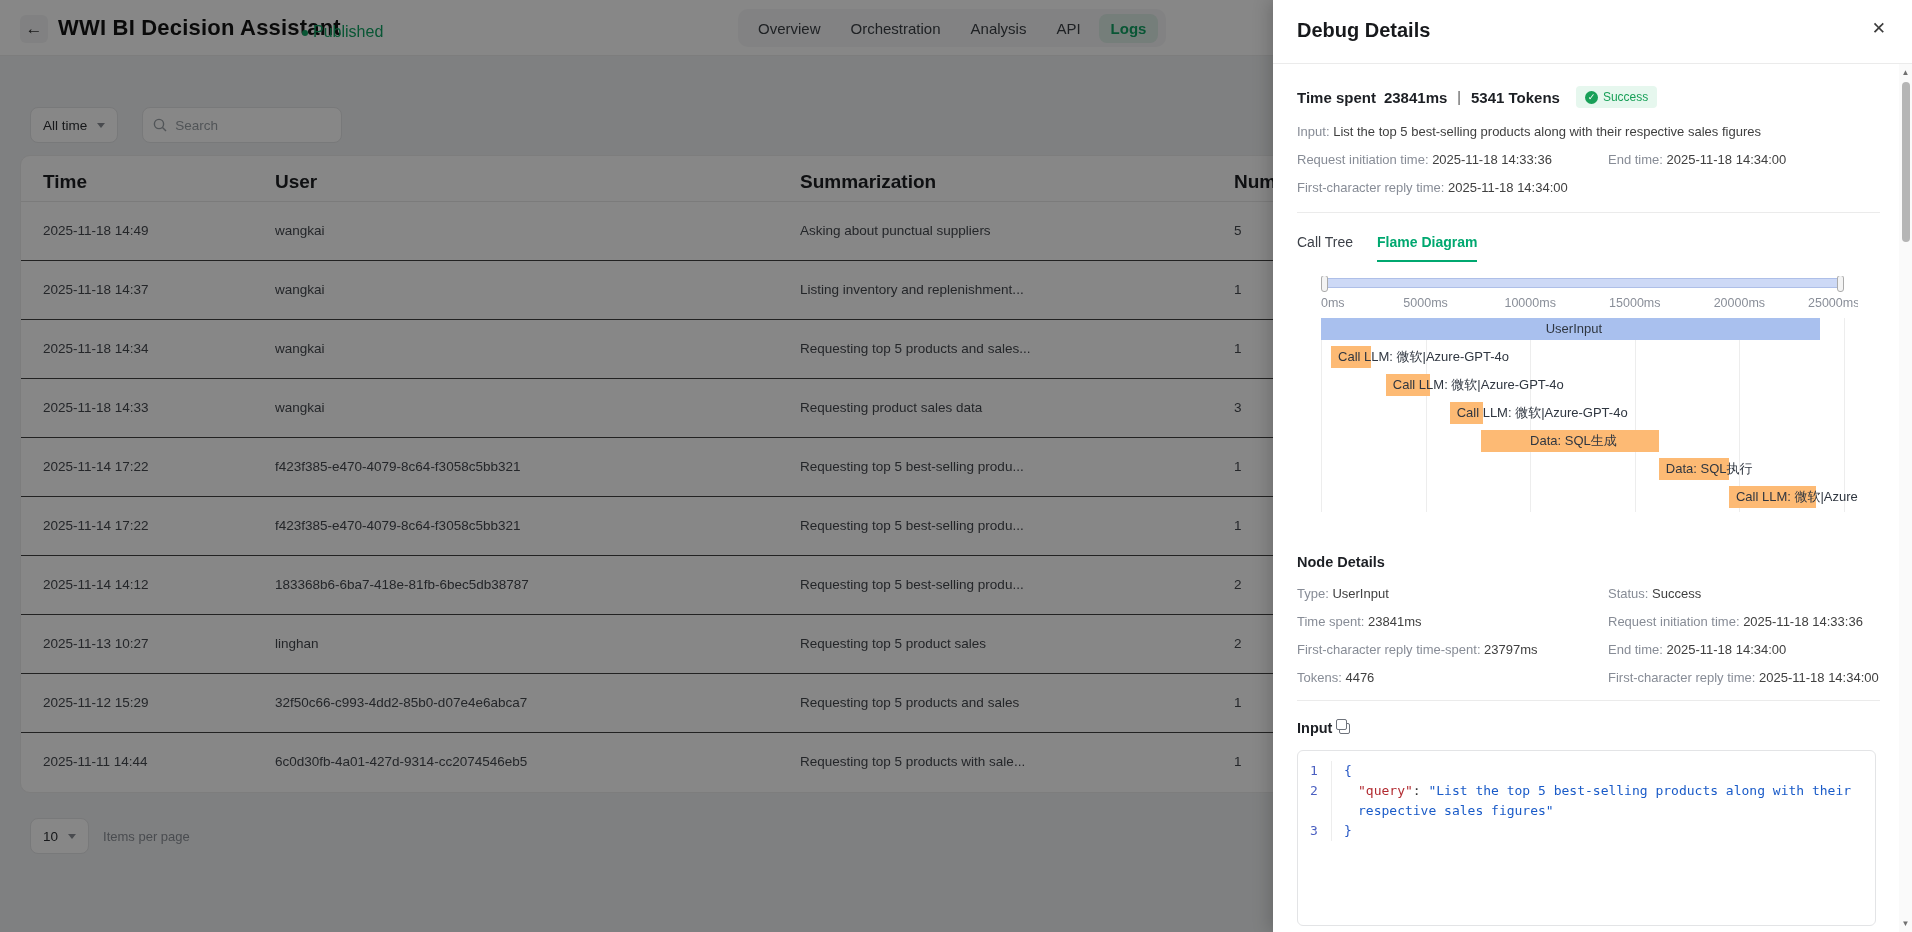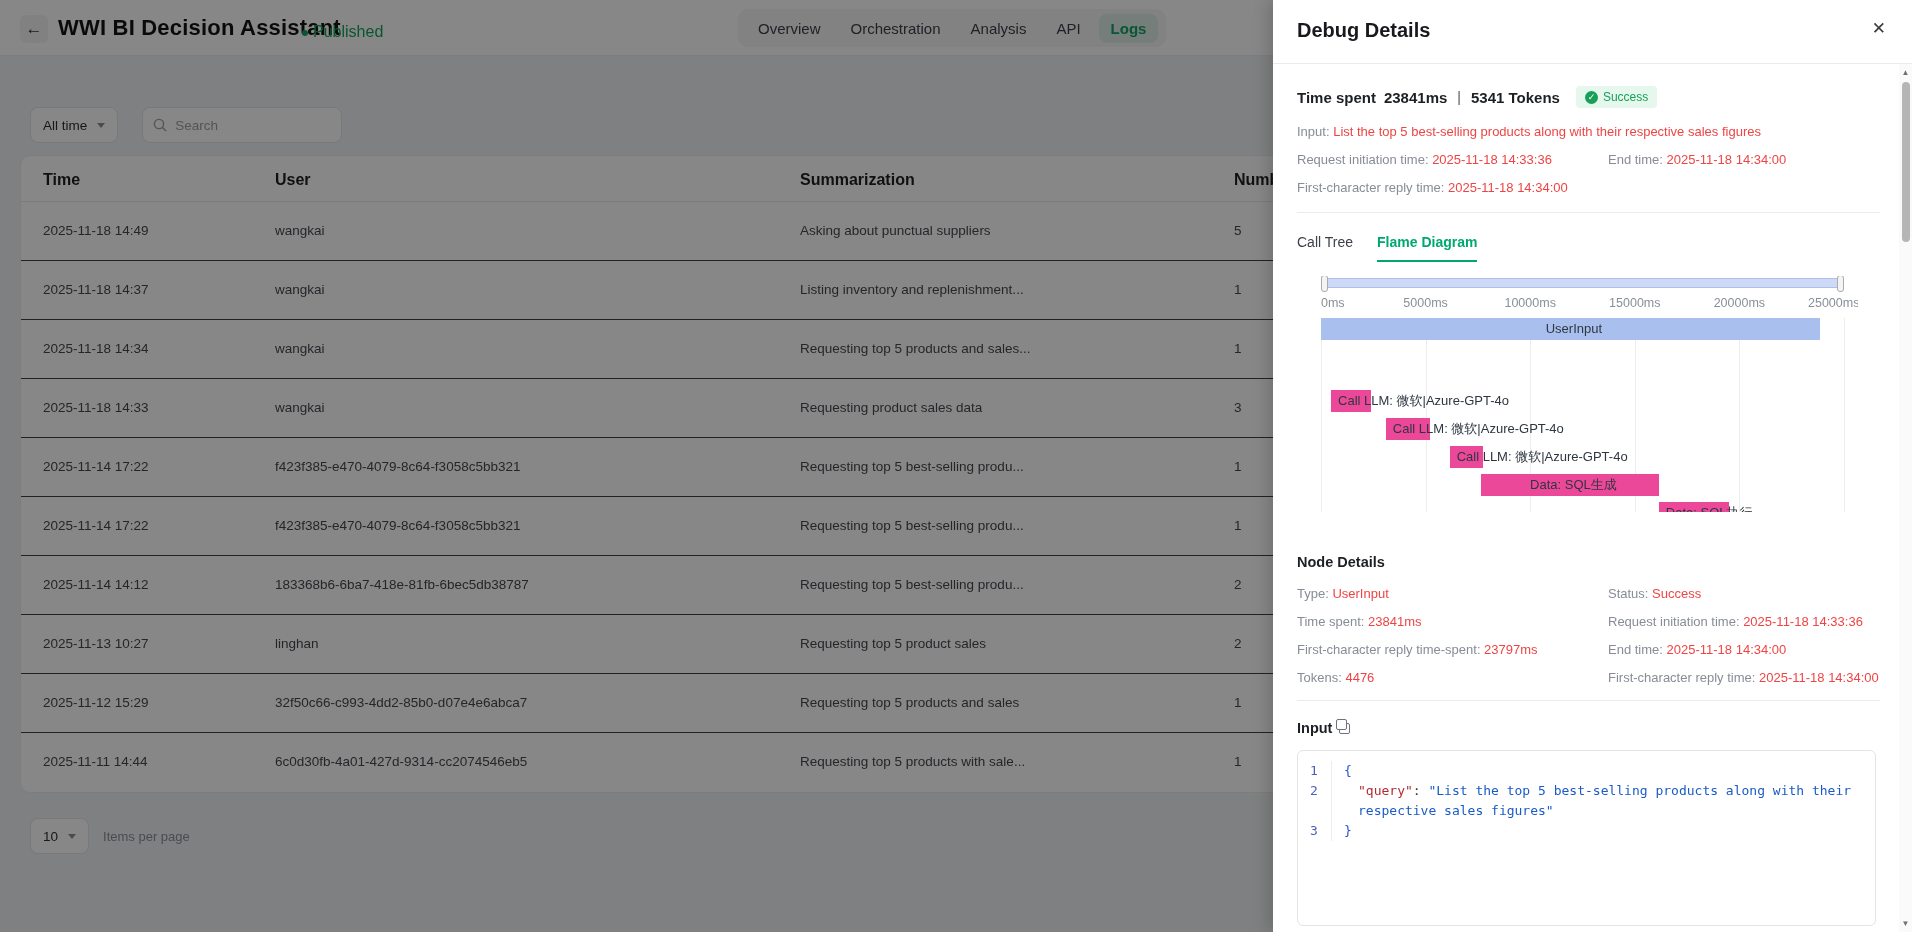--- a/index.html
+++ b/index.html
@@ -20,21 +20,21 @@
 
   .filters { position:absolute; top:107px; left:30px; height:36px; display:flex; gap:24px; }
   .select-pill { height:36px; background:#fff; border:1px solid #e3e4e6; border-radius:8px; display:flex; align-items:center; padding:0 12px; gap:10px; font-size:13.5px; color:#2c2f33; cursor:pointer; }
   .caret { width:0; height:0; border-left:4.5px solid transparent; border-right:4.5px solid transparent; border-top:5.5px solid #8a8f96; display:inline-block; }
   .search-box { width:200px; height:36px; background:#fff; border:1px solid #e3e4e6; border-radius:8px; display:flex; align-items:center; padding:0 10px; gap:8px; }
   .search-box input { border:none; outline:none; font-size:13.5px; color:#333; width:150px; background:transparent; font-family:"Liberation Sans",sans-serif; }
   .search-box input::placeholder { color:#9aa0a6; }
 
   .table-card { position:absolute; top:155px; left:20px; width:1872px; background:#fff; border:1px solid #ececec; border-radius:10px; }
   .thead { position:relative; height:46px; border-bottom:1px solid #e8e8e8; }
-  .thead span { position:absolute; top:15px; font-size:16px; font-weight:700; color:#1d1f22; white-space:nowrap; }
+  .thead span { position:absolute; top:15px; font-size:19px; font-weight:700; color:#1d1f22; white-space:nowrap; }
   .trow { position:relative; height:59px; border-bottom:1px solid #404040; cursor:pointer; }
   .trow:last-child { border-bottom:none; }
   .trow span { position:absolute; top:21px; font-size:13.5px; color:#45494f; white-space:nowrap; }
   .col-time { left:22px; } .col-user { left:254px; } .col-sum { left:758px;margin-left:21px; } .col-num { left:1213px; }
 
   .pagefoot { position:absolute; top:818px; left:30px; display:flex; align-items:center; gap:14px; }
   .items-label { font-size:13px; color:#8b9097; }
 
   
   .overlay { position:absolute; inset:0; background:rgba(0,0,0,0.47); z-index:10; }
@@ -48,42 +48,42 @@
   .pc { position:absolute; left:0; top:64px; right:0; bottom:0; }
   .sum-row { position:absolute; left:24px; top:22px; display:flex; align-items:center; gap:8px; }
   .sum-strong { font-size:15px; font-weight:700; color:#1c1f24; }
   .sum-sep { font-size:14px; color:#555; padding:0 2px; }
   .badge { display:inline-flex; align-items:center; gap:5px; background:#e6f7ee; border-radius:4px; padding:4px 9px; margin-left:8px; }
   .badge .ck { width:13px; height:13px; border-radius:50%; background:#18a058; color:#fff; font-size:9px; line-height:13px; text-align:center; }
   .badge .bt { font-size:12px; color:#18a058; }
 
   .kv { font-size:13px; }
   .kv .k { color:#878c96; }
-  .kv .v { color:#ef4444; }
+  .kv .v { color:#404040; }
   .input-line { position:absolute; left:24px; top:60px; width:560px; }
   .meta-item { position:absolute; white-space:nowrap; }
   .divider { position:absolute; left:24px; right:32px; height:1px; background:#ebebeb; }
 
   .ftabs { position:absolute; left:24px; top:170px; display:flex; gap:24px; }
   .ftab { font-size:14px; color:#3c4048; padding-bottom:10px; cursor:pointer; }
   .ftab.active { color:#00a870; font-weight:700; border-bottom:2px solid #00a870; }
 
   .flame-clip { position:absolute; left:48px; top:212px; width:537px; height:236px; overflow:hidden; }
   .flame-inner { position:absolute; left:0; top:0; width:523px; height:236px;text-align:center; }
   .slider { position:absolute; left:0; top:2px; width:523px; height:10px; background:#cdd9f6; border:1px solid #aebfe8; border-radius:5px; cursor:pointer; }
   .handle { position:absolute; top:-4px; width:7px; height:17px; background:#f4f4f4; border:1px solid #ababab; border-radius:3px; }
   .handle.l { left:-1px; } .handle.r { right:-1px; }
   .axis { position:absolute; left:0; top:20px; width:523px; height:16px; }
   .axis span { position:absolute; font-size:12.5px; color:#8a8f99; white-space:nowrap; }
   .rows-area { position:absolute; left:0; top:42px; width:523px; height:194px; }
   .gridline { position:absolute; top:0; bottom:0; width:1px; background:#ededed; }
   .frow { position:absolute; left:0; width:523px; height:22px; }
   .fbar { position:absolute; top:0; height:22px; font-size:13px; color:#2f3640; line-height:22px; padding-left:7px; white-space:nowrap; }
   .fbar.root { background:#a9c0ee; }
-  .fbar.child { background:#ec4899;margin-top:44px; }
+  .fbar.child { background:#fdba74; }
 
   .nd-title { position:absolute; left:24px; top:490px; font-size:14.5px; font-weight:700; color:#1c1f24; }
   .nd-grid { position:absolute; left:24px; top:518px; width:570px; }
   .nd-row { position:relative; height:28px; }
   .nd-cell { position:absolute; top:4px; white-space:nowrap; }
   .nd-cell.c1 { left:0; } .nd-cell.c2 { left:311px; }
 
   .in-title { position:absolute; left:24px; top:656px; font-size:14.5px; font-weight:700; color:#1c1f24; display:flex; align-items:center; gap:7px; }
   .copy-ic { width:11px; height:11px; border:1.4px solid #6e737b; border-radius:2px; position:relative; display:inline-block; cursor:pointer; }
   .copy-ic:before { content:""; position:absolute; left:-4.5px; top:-4.5px; width:9px; height:9px; border:1.4px solid #6e737b; border-radius:2px; background:#fff; }

